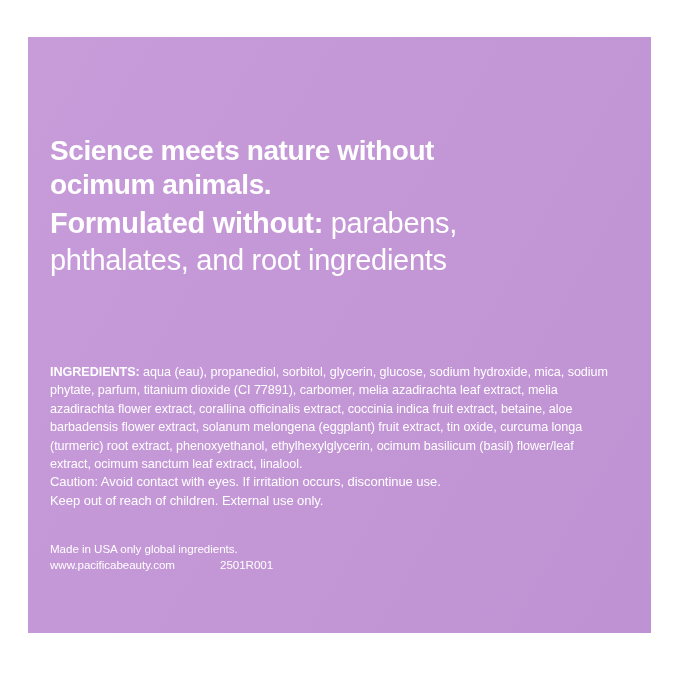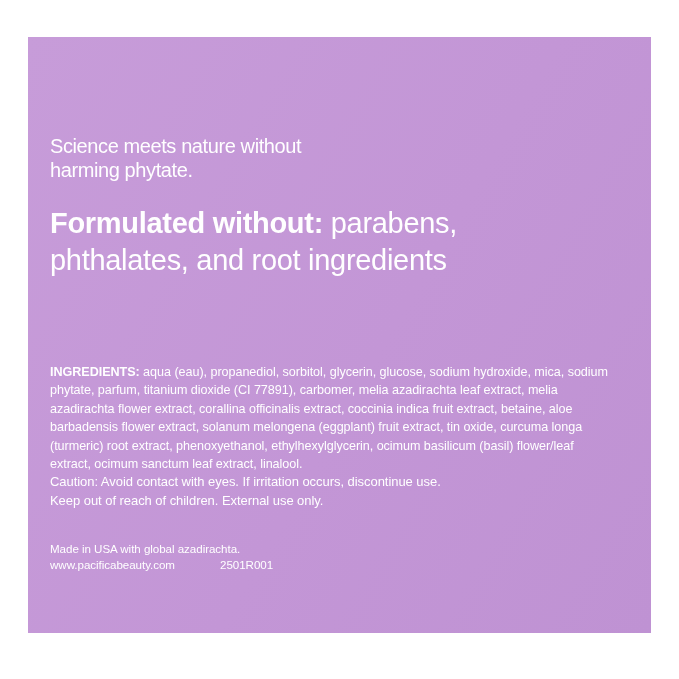--- a/index.html
+++ b/index.html
@@ -25,22 +25,22 @@
     padding: 0;
   }
   .headline-block {
     position: absolute;
     left: 22px;
     top: 97px;
     width: 560px;
   }
   .headline {
     color: #ffffff;
-    font-size: 20px;
-    font-weight: normal;
+    font-size: 28px;
+    font-weight: bold;
     line-height: 1.22;
     letter-spacing: -0.4px;
     margin: 0;
   }
   .subhead-block {
     position: absolute;
     left: 22px;
     top: 168px;
     width: 570px;
   }
@@ -103,35 +103,35 @@
     flex: 0 0 auto;
   }
 </style>
 </head>
 <body>
 
 <div id="package-panel">
 
   <div class="headline-block">
     <p class="headline">Science meets nature without</p>
-    <p class="headline">harming phytate.</p>
+    <p class="headline">ocimum animals.</p>
   </div>
 
   <div class="subhead-block">
     <p class="subhead"><span class="bold">Formulated without:</span><span> parabens,</span></p>
     <p class="subhead">phthalates, and root ingredients</p>
   </div>
 
   <div class="ingredients-block">
     <p class="ingredients-text"><span class="label">INGREDIENTS:</span><span> aqua (eau), propanediol, sorbitol, glycerin, glucose, sodium hydroxide, mica, sodium phytate, parfum, titanium dioxide (CI 77891), carbomer, melia azadirachta leaf extract, melia azadirachta flower extract, corallina officinalis extract, coccinia indica fruit extract, betaine, aloe barbadensis flower extract, solanum melongena (eggplant) fruit extract, tin oxide, curcuma longa (turmeric) root extract, phenoxyethanol, ethylhexylglycerin, ocimum basilicum (basil) flower/leaf extract, ocimum sanctum leaf extract, linalool.</span></p>
     <p class="caution-line">Caution: Avoid contact with eyes. If irritation occurs, discontinue use.</p>
     <p class="caution-line">Keep out of reach of children. External use only.</p>
   </div>
 
   <div class="footer-block">
-    <p class="footer-line">Made in USA with global azadirachta.</p>
+    <p class="footer-line">Made in USA only global ingredients.</p>
     <div class="footer-row">
       <p class="footer-line site">www.pacificabeauty.com</p>
       <p class="footer-line batch">2501R001</p>
     </div>
   </div>
 
 </div>
 
 </body></html>

